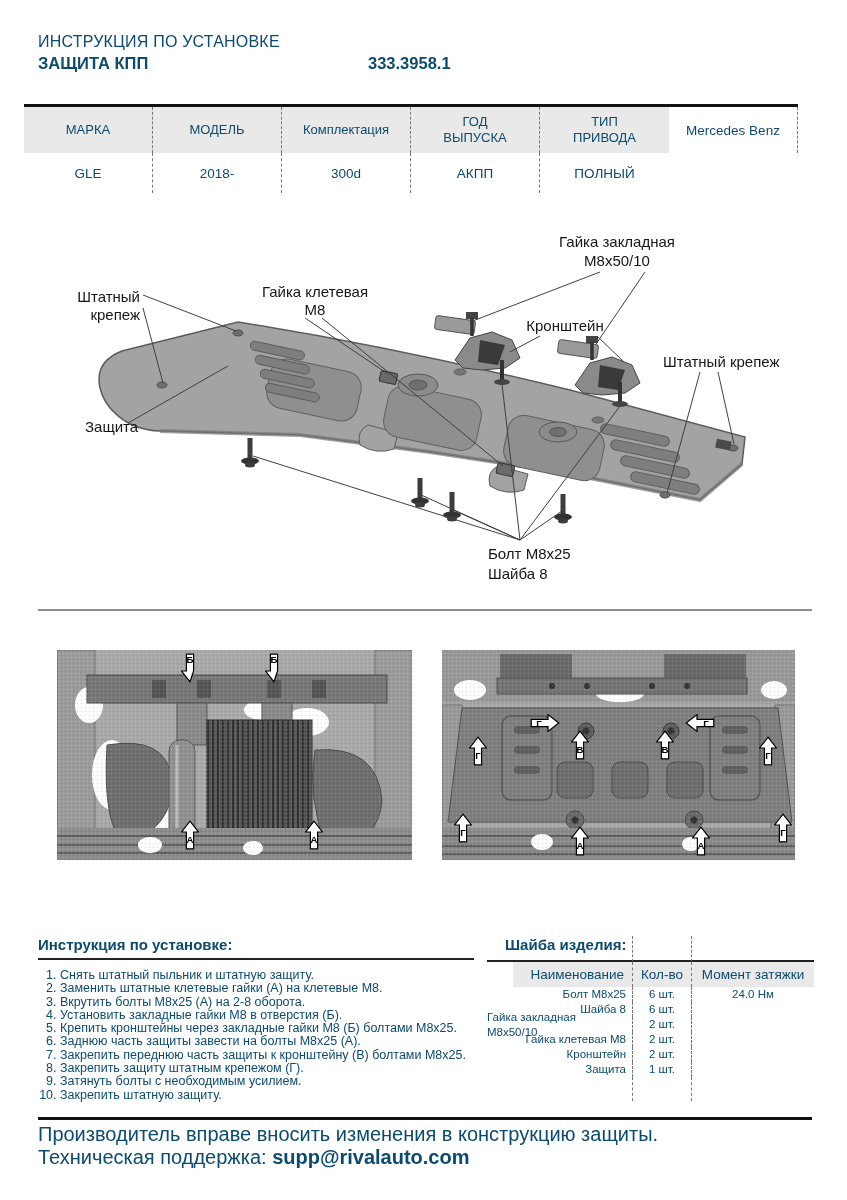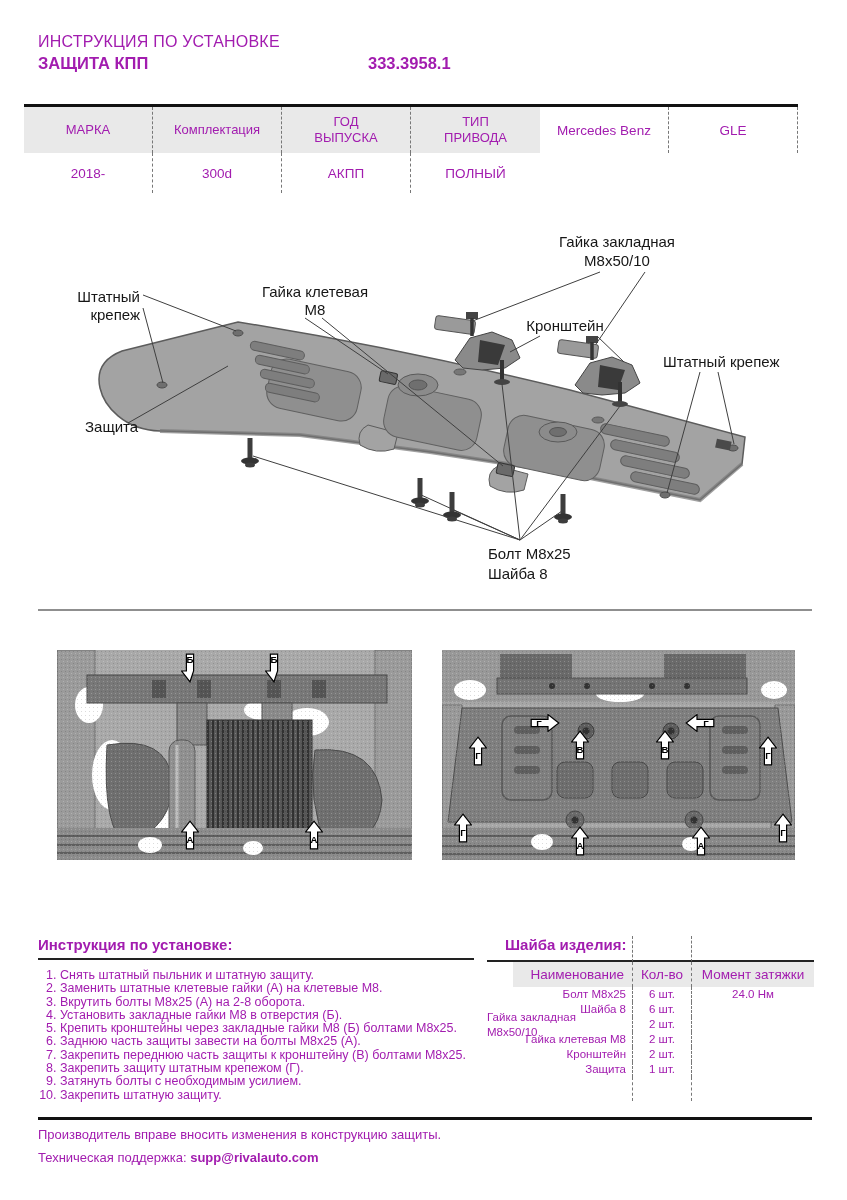--- a/index.html
+++ b/index.html
@@ -1,17 +1,17 @@
 <!DOCTYPE html>
 <html><head>
 <meta charset="utf-8">
 <style>
   html,body{margin:0;padding:0;background:#fff;}
   .page{position:relative;width:847px;height:1200px;background:#fff;overflow:hidden;
-        font-family:"Liberation Sans",sans-serif;color:#a21caf;}
+        font-family:"Liberation Sans",sans-serif;color:#0c4a6e;}
   
   .doc-header{position:absolute;left:38px;top:33px;width:774px;}
   .doc-type{font-size:16px;letter-spacing:.2px;}
   .product-line{position:relative;margin-top:3px;height:20px;}
   .product-name{font-size:16.5px;font-weight:bold;}
   .part-number{position:absolute;left:330px;top:0;font-size:16.5px;font-weight:bold;}
   
   .vtable{position:absolute;left:24px;top:104px;width:774px;border-top:3px solid #111;
           display:grid;grid-template-columns:repeat(6,1fr);}
   .vtable .hcell{background:#e9e9e9;font-size:13px;display:flex;align-items:center;justify-content:center;
@@ -49,38 +49,39 @@
   .parts .hrow{background:#e9e9e9;font-size:13.5px;display:flex;align-items:center;height:25px;}
   .parts .h1{justify-content:flex-end;padding-right:8px;margin-left:26px;}
   .parts .h2,.parts .h3{justify-content:center;}
   .parts .drow{font-size:11.5px;line-height:15px;height:15px;display:flex;align-items:center;}
   .parts .d1{justify-content:flex-end;padding-right:6px;}
   .parts .d2,.parts .d3{justify-content:center;}
   .parts .tail{height:24px;}
   
   .footer{position:absolute;left:38px;top:1117px;width:774px;}
   .footer-rule{height:3px;background:#111;}
-  .footer-line{font-size:13px;margin-top:6px;line-height:17px;}
+  .footer-line{font-size:20px;margin-top:6px;line-height:17px;}
   .footer-email{font-weight:bold;}
 </style>
 </head>
 <body>
 
 <div class="page">
 
   <div class="doc-header">
     <div class="doc-type">ИНСТРУКЦИЯ ПО УСТАНОВКЕ</div>
     <div class="product-line">
       <span class="product-name">ЗАЩИТА КПП</span>
       <span class="part-number">333.3958.1</span>
     </div>
   </div>
 
   <div class="vtable">
     <div class="hcell">МАРКА</div>
+    <div class="hcell">МОДЕЛЬ</div>
     <div class="hcell">Комплектация</div>
     <div class="hcell">ГОД
 ВЫПУСКА</div>
     <div class="hcell last">ТИП
 ПРИВОДА</div>
     <div class="dcell">Mercedes Benz</div>
     <div class="dcell">GLE</div>
     <div class="dcell">2018-</div>
     <div class="dcell">300d</div>
     <div class="dcell">АКПП</div>

